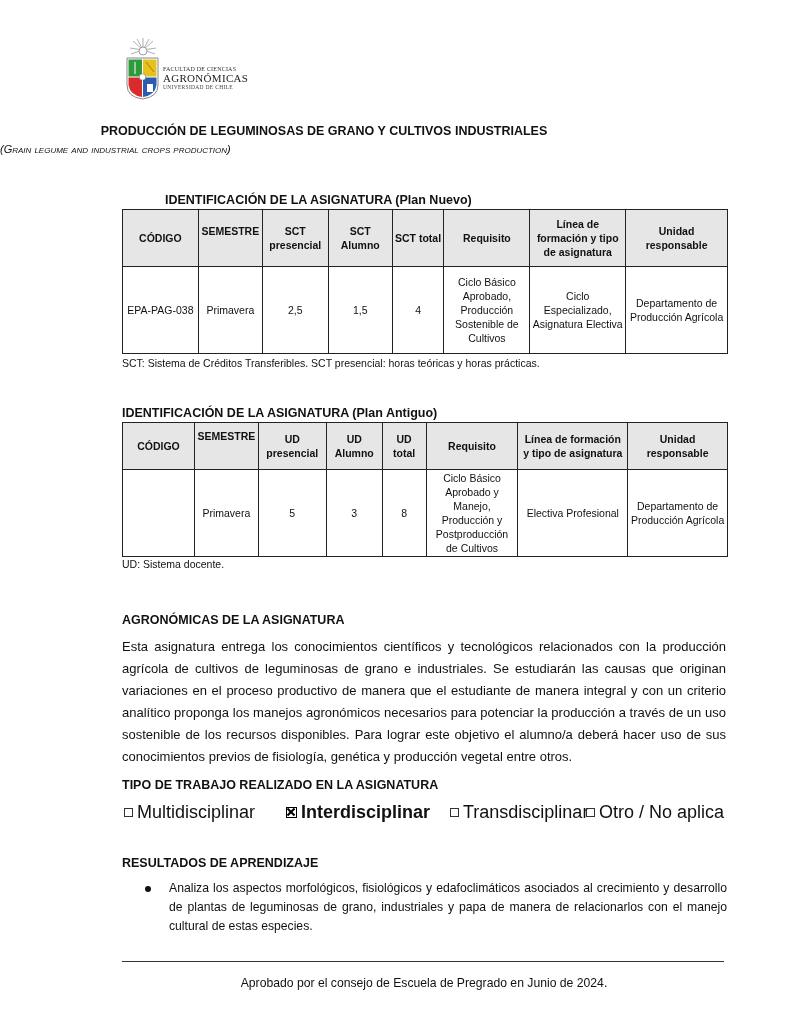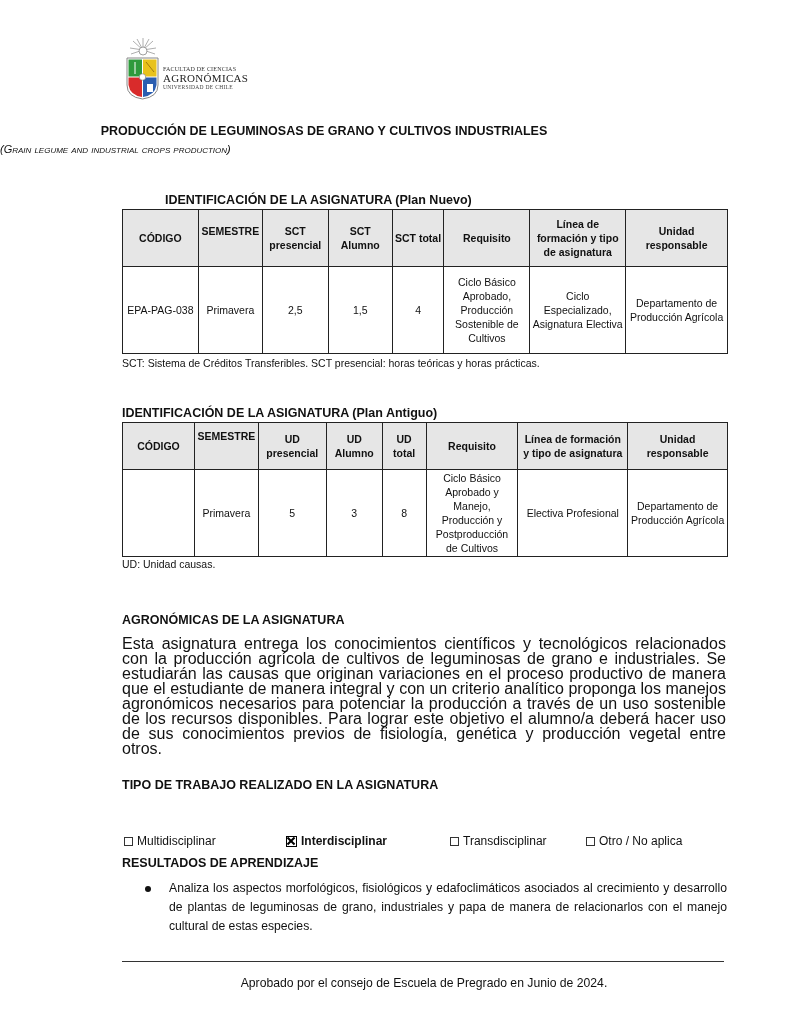--- a/index.html
+++ b/index.html
@@ -21,23 +21,23 @@
   .subtitle { left: 0; width: 800px; top: 143px; font-style: italic; font-size: 11px; font-variant: small-caps; }
 
   .section-h { left: 122px; font-weight: bold; font-size: 12.5px; }
 
   table.grid { position: absolute; border-collapse: collapse; font-size: 10.5px; }
   table.grid td, table.grid th { border: 1.2px solid #222; text-align: center; vertical-align: middle; padding: 0 2px; line-height: 14px; }
   table.grid th { background: #e6e6e6; font-weight: bold; font-size: 10.5px; }
   table.grid th.top { vertical-align: top; padding-top: 14px; }
   .note { left: 122px; font-size: 10.5px; }
 
-  .para { left: 122px; width: 604px; font-size: 16px; line-height: 15px; text-align: justify; }
+  .para { left: 122px; width: 604px; font-size: 13px; line-height: 22px; text-align: justify; }
 
-  .checks { left: 122px; top: 802px; width: 610px; height: 18px; font-size: 12px; margin-top: 32px; }
+  .checks { left: 122px; top: 802px; width: 610px; height: 18px; font-size: 18px; }
   .check { position: absolute; top: 0; display: flex; align-items: center; gap: 4px; }
   .box { display: inline-block; width: 9px; height: 9px; border: 1px solid #333; box-sizing: border-box; }
   .box.checked { border: 1.5px solid #000; width: 11px; height: 11px; position: relative; background: #fff; }
   .box.checked::before, .box.checked::after {
     content: ""; position: absolute; left: -1px; top: 3px; width: 10px; height: 2px; background: #000;
   }
   .box.checked::before { transform: rotate(45deg); }
   .box.checked::after { transform: rotate(-45deg); }
   .bold { font-weight: bold; }
 
@@ -152,21 +152,21 @@
     <td>Primavera</td>
     <td>5</td>
     <td>3</td>
     <td>8</td>
     <td>Ciclo Básico Aprobado y Manejo, Producción y Postproducción de Cultivos</td>
     <td>Electiva Profesional</td>
     <td>Departamento de Producción Agrícola</td>
   </tr>
 </tbody>
   </table>
-<div class="abs note" style="top:558px;">UD: Unidad causas.</div>
+<div class="abs note" style="top:558px;">UD: Sistema docente.</div>
 
 <div class="abs section-h" style="top:613px;">AGRONÓMICAS DE LA ASIGNATURA</div>
 <div class="abs para" style="top:636px;">Esta asignatura entrega los conocimientos científicos y tecnológicos relacionados con la producción agrícola de cultivos de leguminosas de grano e industriales. Se estudiarán las causas que originan variaciones en el proceso productivo de manera que el estudiante de manera integral y con un criterio analítico proponga los manejos agronómicos necesarios para potenciar la producción a través de un uso sostenible de los recursos disponibles. Para lograr este objetivo el alumno/a deberá hacer uso de sus conocimientos previos de fisiología, genética y producción vegetal entre otros.</div>
 
 <div class="abs section-h" style="top:778px;">TIPO DE TRABAJO REALIZADO EN LA ASIGNATURA</div>
 <div class="abs checks">
   <div class="check" style="left:2px;">
     <span class="box"></span>
     <span>Multidisciplinar</span>
   </div>

